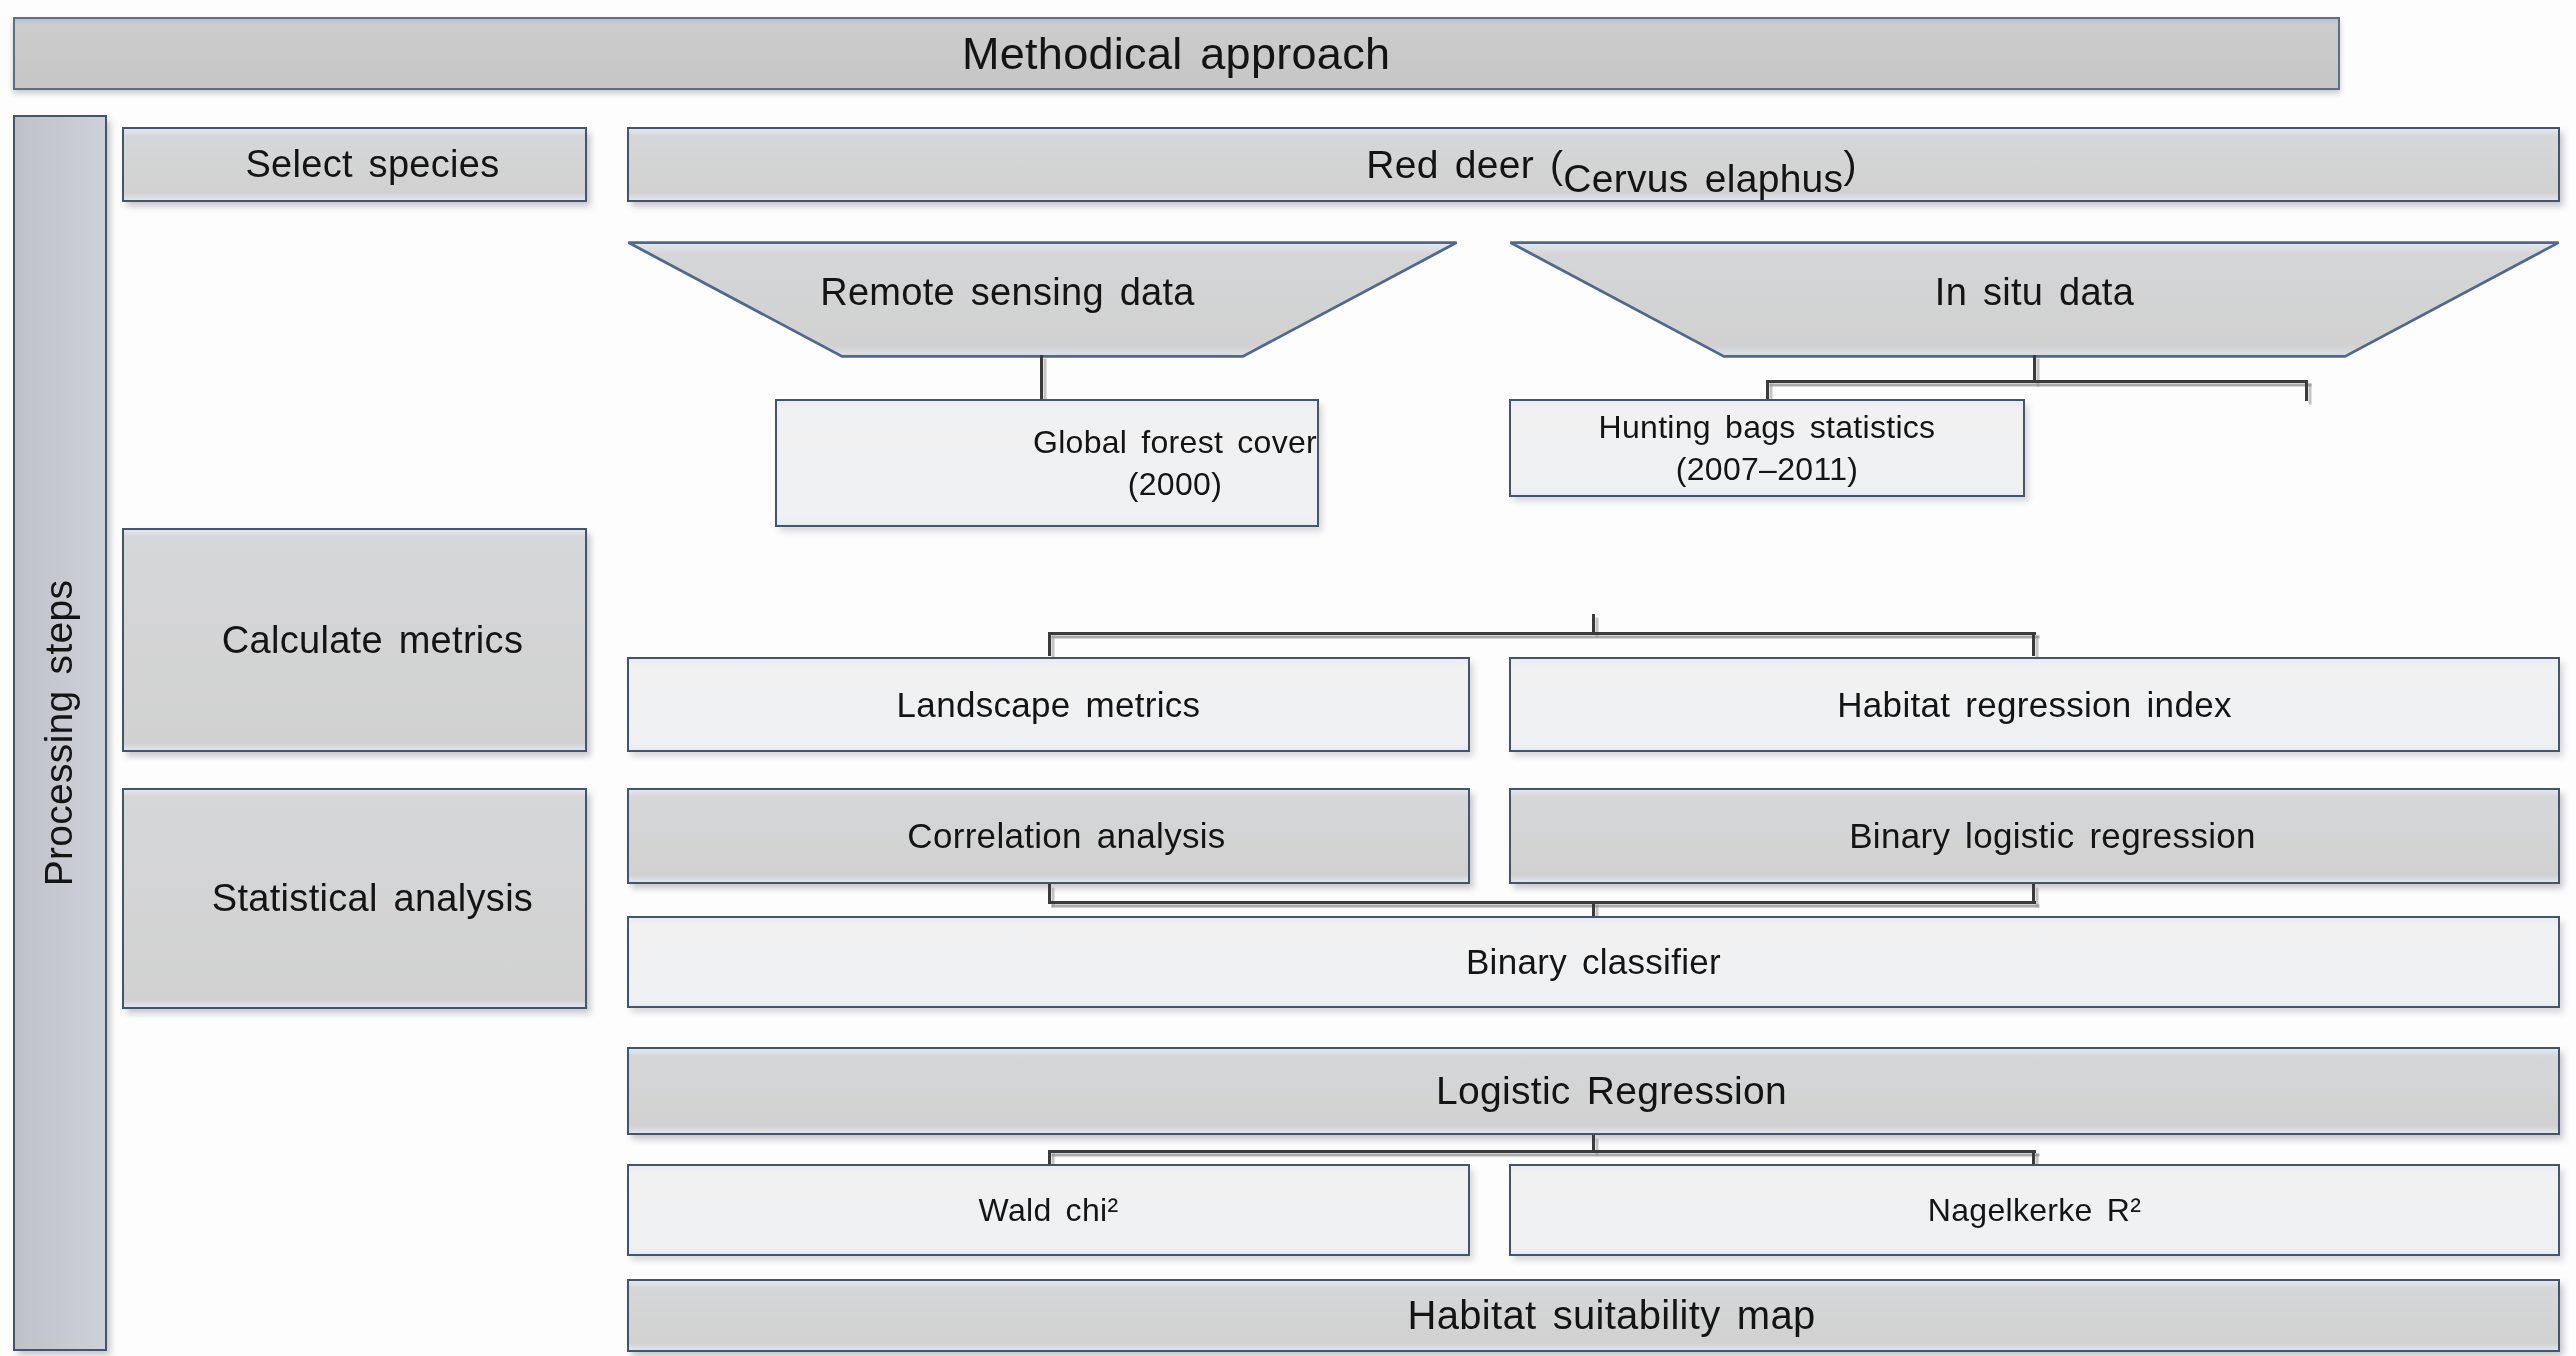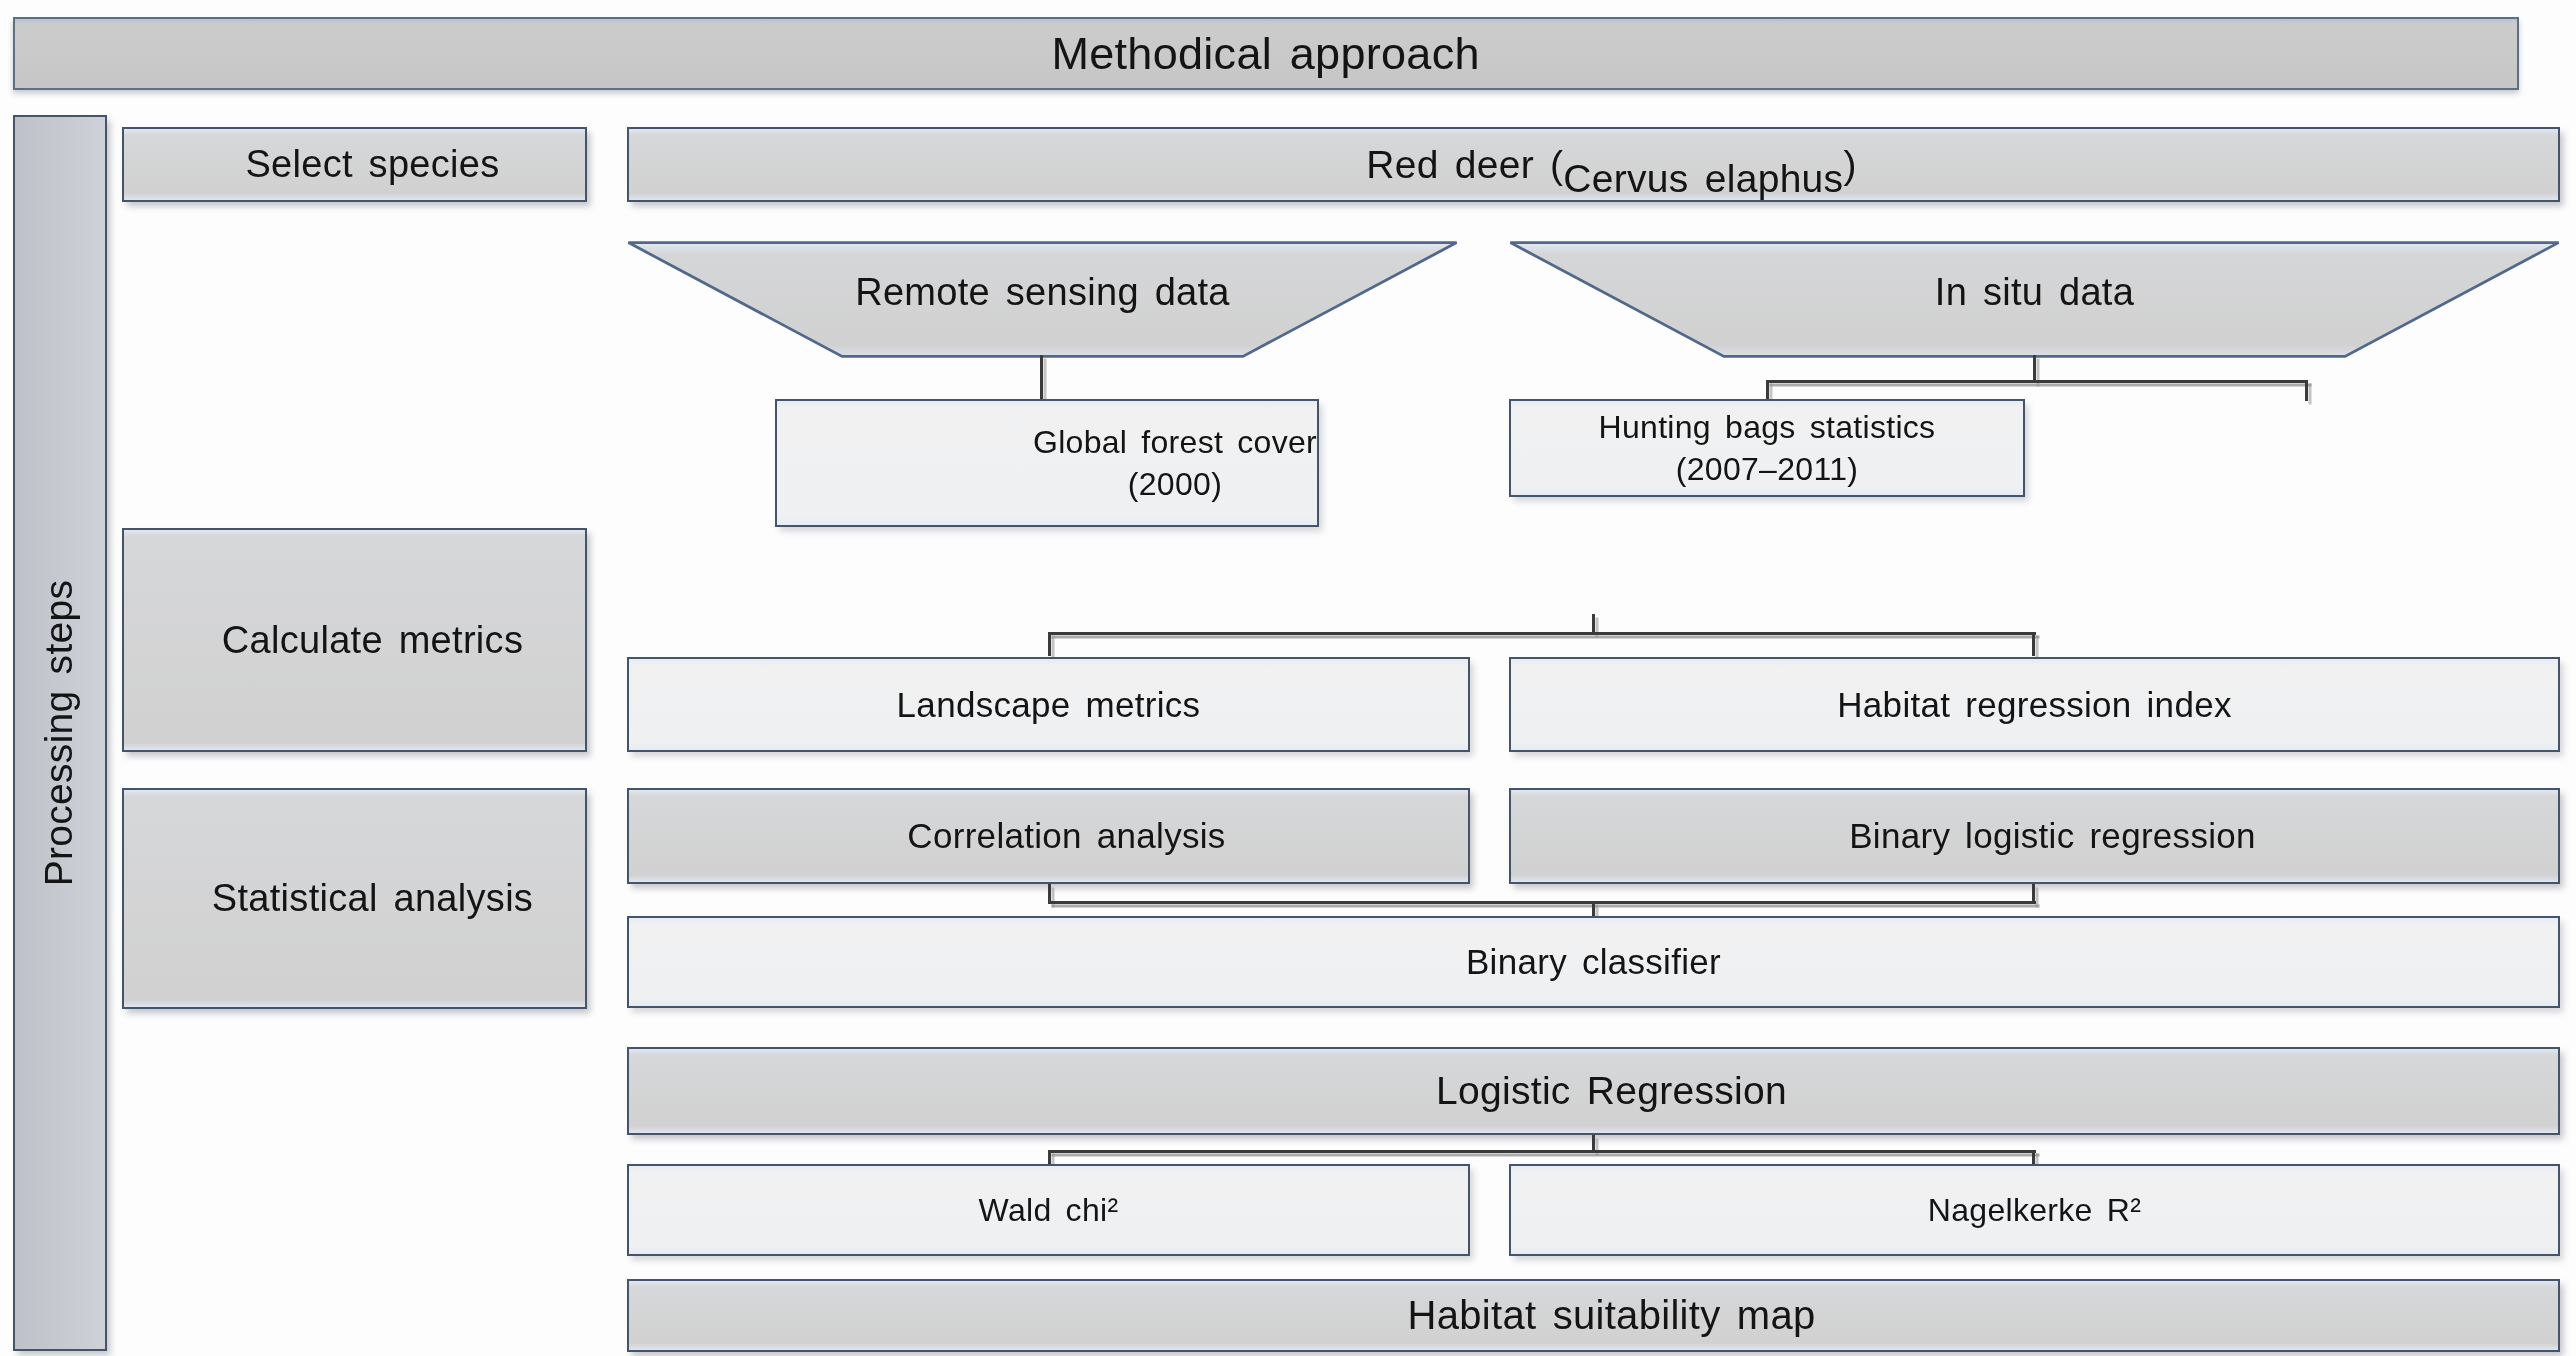--- a/index.html
+++ b/index.html
@@ -71,21 +71,21 @@
   .fs58{font-size:40px;}
   .fs64{font-size:45px;}
   .it{margin-top:28px;}
   svg{position:absolute;overflow:visible;}
 </style>
 </head>
 <body>
 
 <div id="page">
 
-  <div class="abs titlebar fs64" style="left:12.6px;top:17px;width:2506px;height:73px;">Methodical approach</div>
+  <div class="abs titlebar fs64" style="left:12.6px;top:17px;width:2327px;height:73px;">Methodical approach</div>
 
   <div class="abs sidebar" style="left:12.6px;top:115px;width:94px;height:1236px;">
     <span class="vtext fs56">Processing steps</span>
   </div>
 
   <div class="abs dark fs54" style="left:122px;top:127px;width:465px;height:75px;">Select species</div>
   <div class="abs dark fs54" style="left:122px;top:528px;width:465px;height:224px;">Calculate metrics</div>
   <div class="abs dark fs54" style="left:122px;top:788px;width:465px;height:221px;">Statistical analysis</div>
 
   <div class="abs dark fs56" style="left:627px;top:127px;width:1933px;height:75px;">
@@ -98,21 +98,21 @@
     <defs>
       <linearGradient id="gt1" x1="0" y1="0" x2="0" y2="1">
         <stop offset="0" stop-color="#e3e8f0"></stop>
           <stop offset="0.1" stop-color="#d5d6d8"></stop>
         <stop offset="0.9" stop-color="#d1d1d1"></stop>
           <stop offset="1" stop-color="#dbe0e8"></stop>
       </linearGradient>
     </defs>
     <polygon points="2,2 1188,2 882,165 308,165" fill="url(#gt1)" stroke="#4f688c" stroke-width="4"></polygon>
   </svg>
-  <div class="trap-label fs54" style="left:627px;top:246px;width:831px;height:92px;">Remote sensing data</div>
+  <div class="trap-label fs54" style="left:592px;top:246px;width:831px;height:92px;">Remote sensing data</div>
 
   <svg style="left:1509px;top:241px;" width="1051" height="117" viewBox="0 0 1506 167">
     <defs>
       <linearGradient id="gt2" x1="0" y1="0" x2="0" y2="1">
         <stop offset="0" stop-color="#e3e8f0"></stop>
           <stop offset="0.1" stop-color="#d5d6d8"></stop>
         <stop offset="0.9" stop-color="#d1d1d1"></stop>
           <stop offset="1" stop-color="#dbe0e8"></stop>
       </linearGradient>
     </defs>

